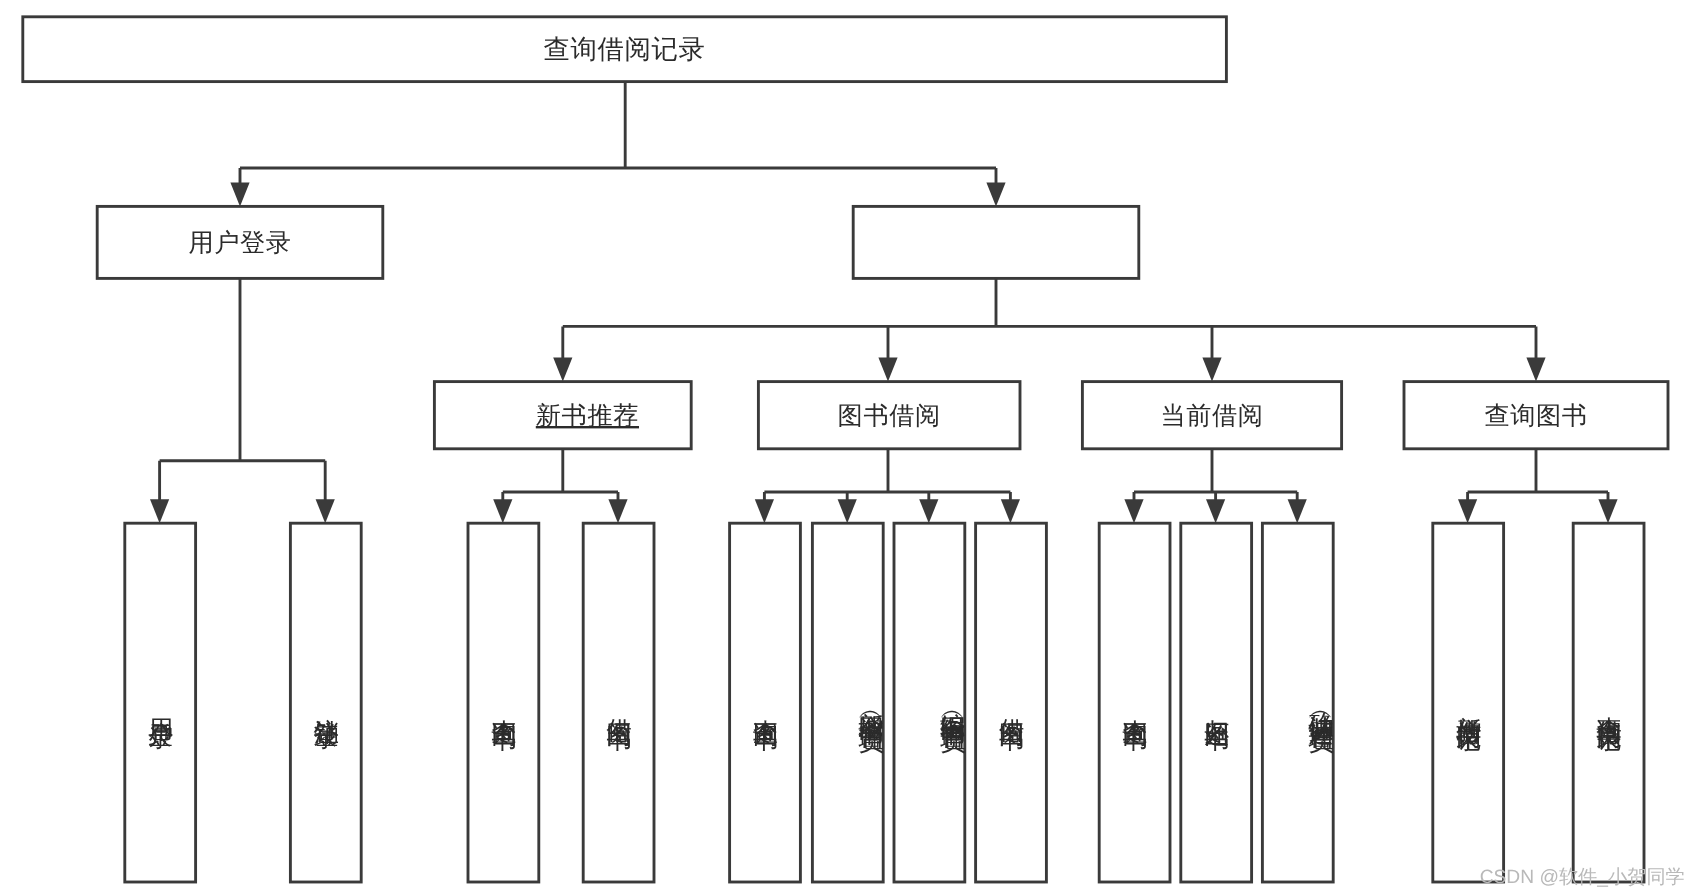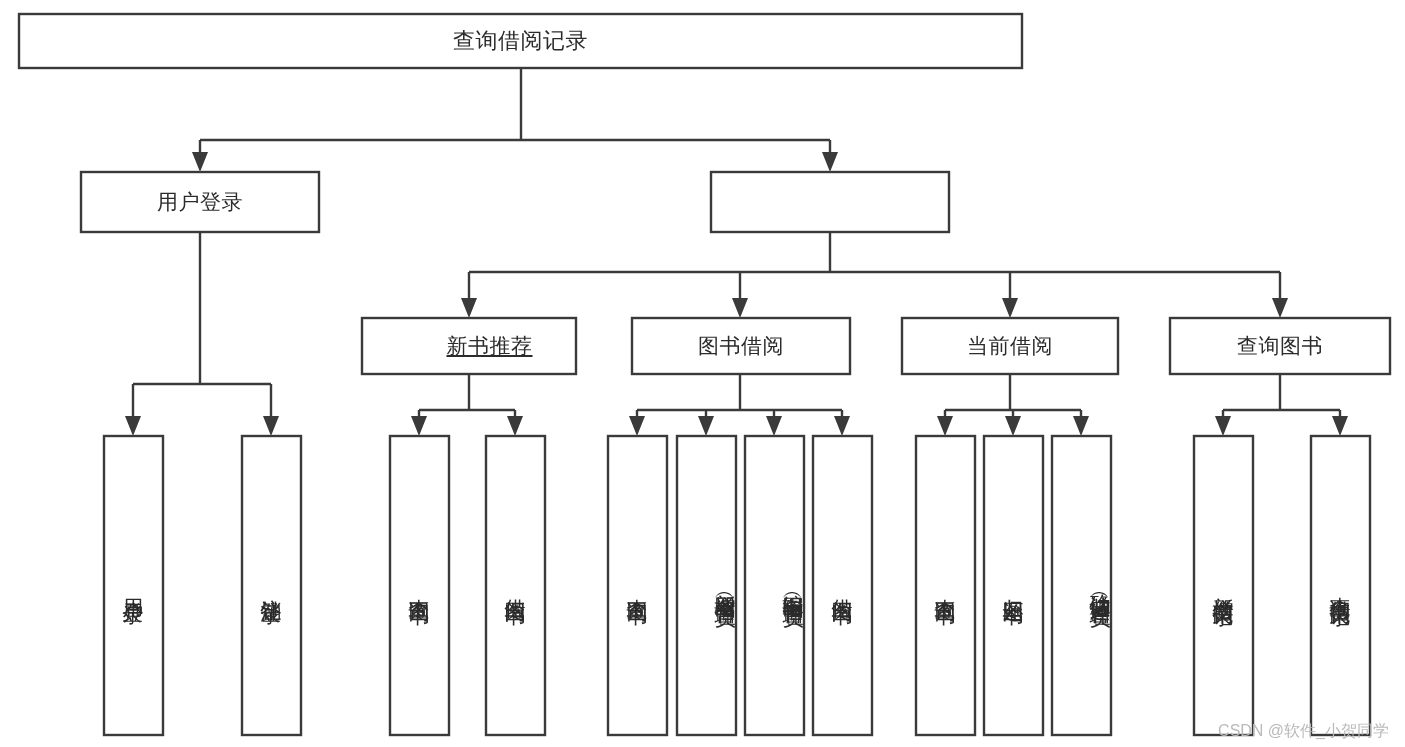--- a/index.html
+++ b/index.html
@@ -60,21 +60,21 @@
     color: #2b2b2b;
     font-size: 21px;
     writing-mode: vertical-rl;
     text-orientation: upright;
     letter-spacing: 2px;
     line-height: 1;
     pointer-events: none;
   }
   .watermark {
     position: absolute;
-    right: 16px;
+    right: 1px;
     bottom: 5px;
     font-size: 16px;
     color: #b9b9b9;
     white-space: nowrap;
     pointer-events: none;
   }
 </style>
 </head>
 <body>
 

